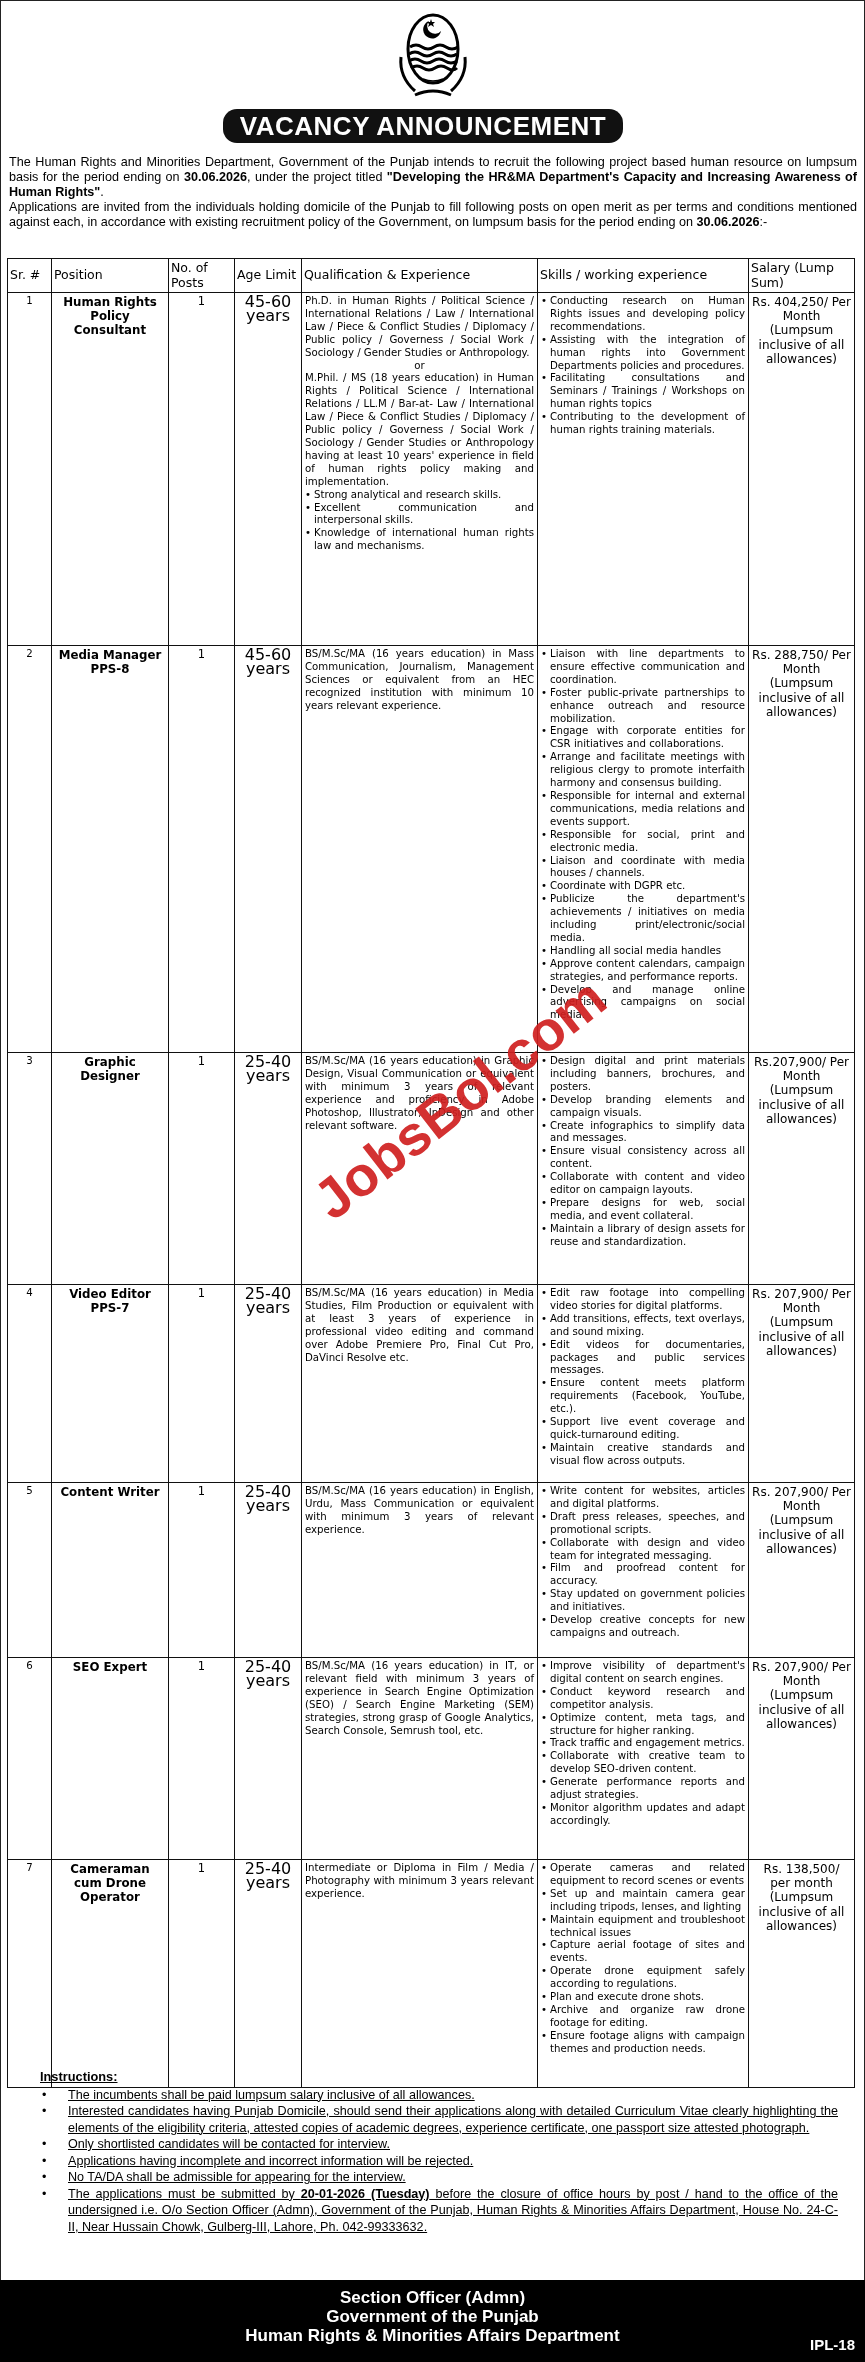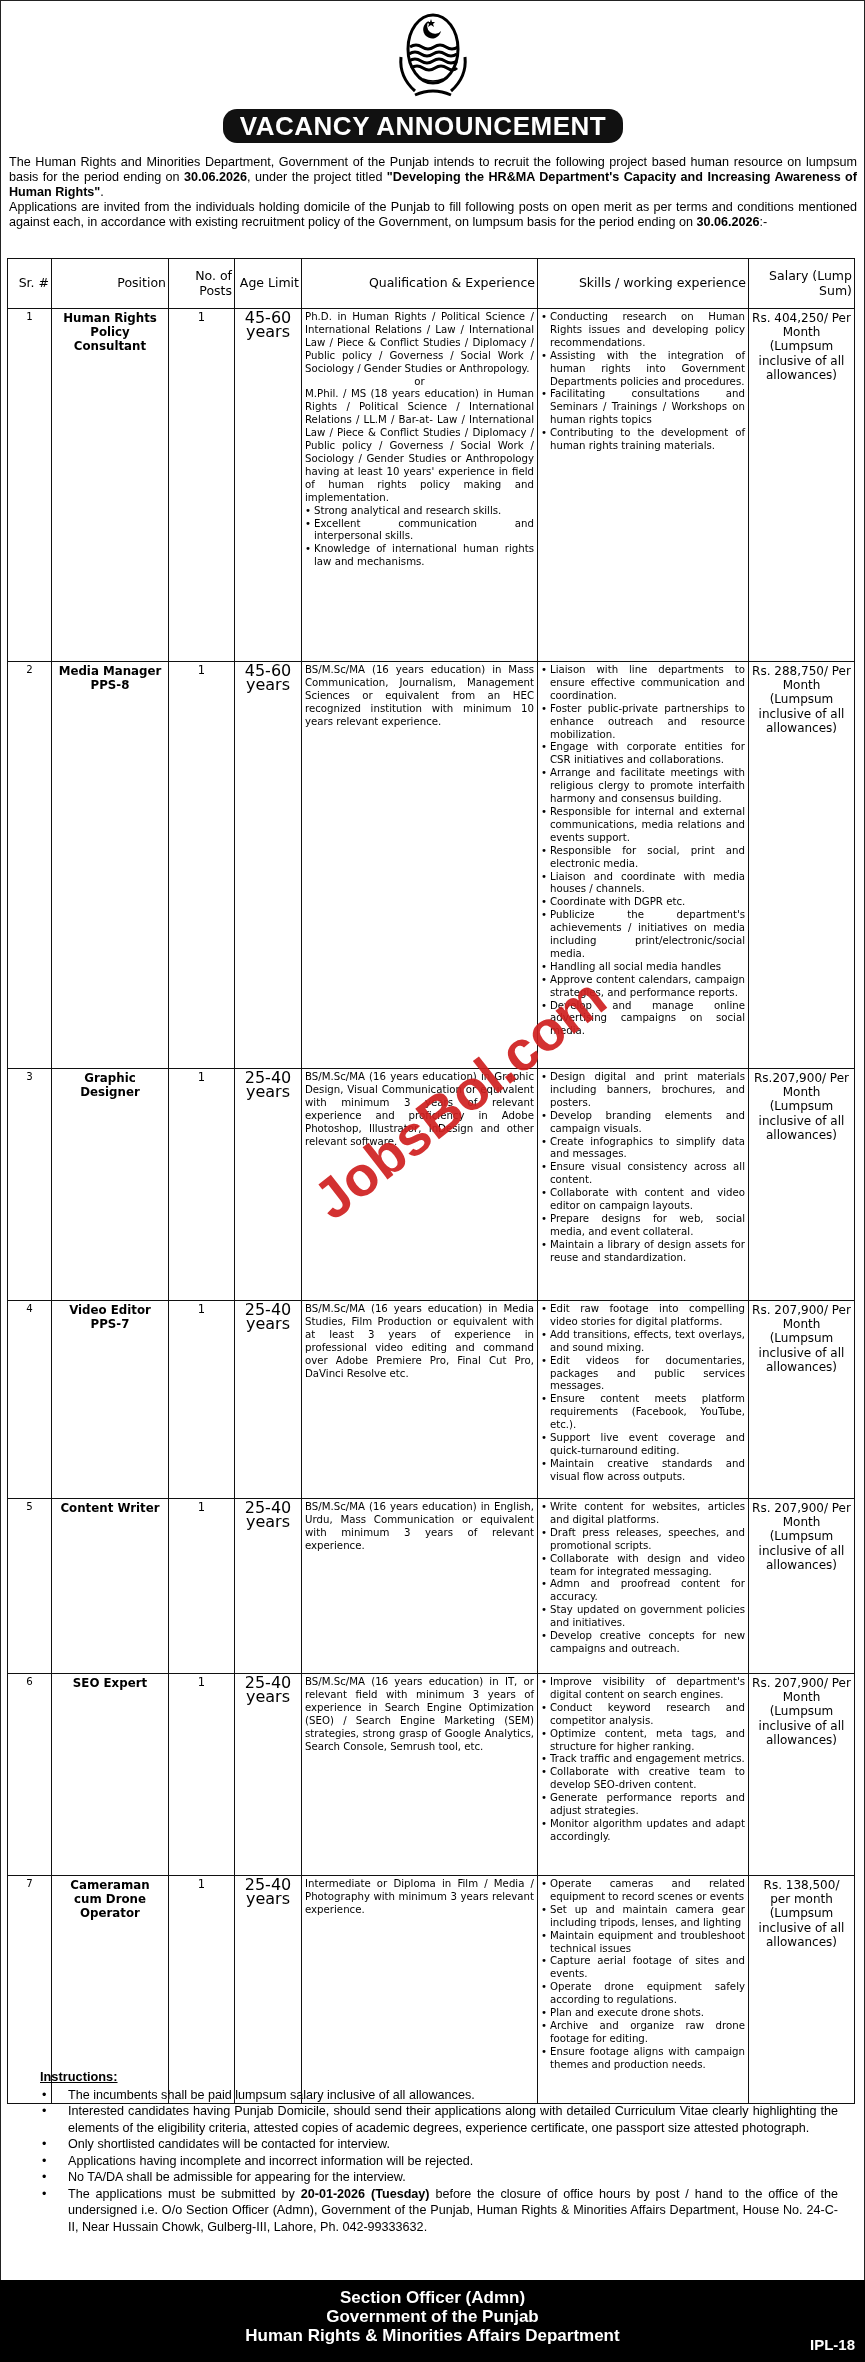--- a/index.html
+++ b/index.html
@@ -5,35 +5,35 @@
   html, body { margin:0; padding:0; background:#fff; }
   body { width:865px; height:2362px; position:relative; overflow:hidden; font-family:"DejaVu Sans", sans-serif; color:#000; }
   .page { position:absolute; left:0; top:0; width:863px; height:2334px; border:1px solid #222; border-bottom:none; }
   .logo { position:absolute; left:382px; top:6px; width:100px; height:98px; }
   .banner { position:absolute; left:222px; top:108px; width:400px; height:34px; background:#111; color:#fff; font-family:"Liberation Sans", sans-serif; font-weight:bold; font-size:26px; letter-spacing:0.5px; text-align:center; line-height:34px;border-radius:14px; }
   .intro { position:absolute; left:8px; top:154px; width:848px; font-family:"Liberation Sans", sans-serif; font-size:12.6px; line-height:15px; text-align:justify; }
   .intro p { margin:0; }
   .intro b { font-weight:bold; }
   table.vac { position:absolute; left:6px; top:257px; width:847px; border-collapse:collapse; table-layout:fixed; font-size:10.2px; line-height:12.9px; }
   table.vac th, table.vac td { border:1.3px solid #111; vertical-align:top; padding:2px 3px; }
-  table.vac th { font-family:"DejaVu Sans", sans-serif; font-weight:normal; font-size:12.5px; line-height:14.5px; text-align:right; vertical-align:middle; padding:10px 2px; }
+  table.vac th { font-family:"DejaVu Sans", sans-serif; font-weight:normal; font-size:12.5px; line-height:14.5px; text-align:left; vertical-align:middle; padding:2px 2px; }
   .c-sr { text-align:center; }
   .c-pos { text-align:center; font-weight:bold; font-size:11.8px; line-height:14px; }
   .c-num { text-align:center; font-size:11.5px; }
   .c-age { text-align:center; font-size:16px; line-height:14px; }
   .c-qual { text-align:justify; }
   .c-sal { text-align:center; font-size:12px; line-height:14.2px; }
   .or { text-align:center; display:block; }
   .qual-bullets, .skills { list-style:none; margin:0; padding:0; }
   .qual-bullets li, .skills li { position:relative; padding-left:9px; text-align:justify; }
   .qual-bullets li::before, .skills li::before { content:"•"; position:absolute; left:0; top:0; }
   .instr { position:absolute; left:37px; top:2068px; width:800px; font-family:"Liberation Sans", sans-serif; font-size:12.6px; line-height:16.5px; }
   .instr h3 { margin:0 0 1px 2px; font-size:12.8px; font-weight:bold; text-decoration:underline; }
   .instr ul { list-style:none; margin:0; padding:0; }
-  .instr li { position:relative; padding-left:30px; text-align:justify; }
+  .instr li { position:relative; padding-left:30px; text-align:justify;text-decoration:underline; }
   .instr li::before { content:"•"; position:absolute; left:4px; top:0; }
   .footer-block { position:absolute; left:0; top:2280px; width:865px; height:82px; background:#000000; color:#fff; font-family:"Liberation Sans", sans-serif; font-weight:bold; text-align:center; font-size:17px; line-height:19px; padding-top:8px; box-sizing:border-box; }
   .footer-block div { margin:0; }
   .ipl { position:absolute; right:10px; bottom:8px; font-size:15px; font-weight:bold; color:#fff; }
   .watermark { position:absolute; left:300px; top:1180px; color:#d02020; font-family:"Liberation Sans", sans-serif; font-weight:bold; font-size:56px; transform:rotate(-38deg); transform-origin:left top; opacity:0.92; pointer-events:none; white-space:nowrap; }
 </style>
 </head>
 <body>
 
 <div class="page">
@@ -174,21 +174,21 @@
         <td class="c-sr">5</td>
         <td class="c-pos">Content Writer</td>
         <td class="c-num">1</td>
         <td class="c-age">25-40 years</td>
         <td class="c-qual">BS/M.Sc/MA (16 years education) in English, Urdu, Mass Communication or equivalent with minimum 3 years of relevant experience.</td>
         <td>
           <ul class="skills">
             <li>Write content for websites, articles and digital platforms.</li>
             <li>Draft press releases, speeches, and promotional scripts.</li>
             <li>Collaborate with design and video team for integrated messaging.</li>
-            <li>Admn and proofread content for accuracy.</li>
+            <li>Film and proofread content for accuracy.</li>
             <li>Stay updated on government policies and initiatives.</li>
             <li>Develop creative concepts for new campaigns and outreach.</li>
           </ul>
         </td>
         <td class="c-sal">Rs. 207,900/ Per Month (Lumpsum inclusive of all allowances)</td>
       </tr>
 
       <tr style="height:202px">
         <td class="c-sr">6</td>
         <td class="c-pos">SEO Expert</td>

